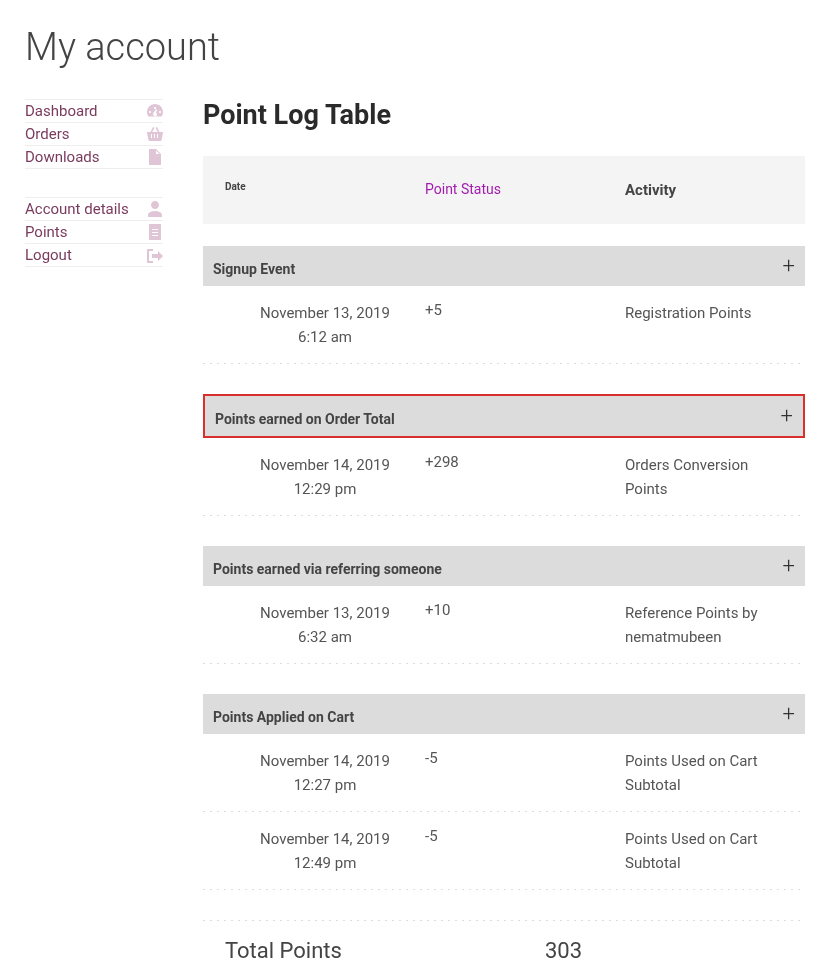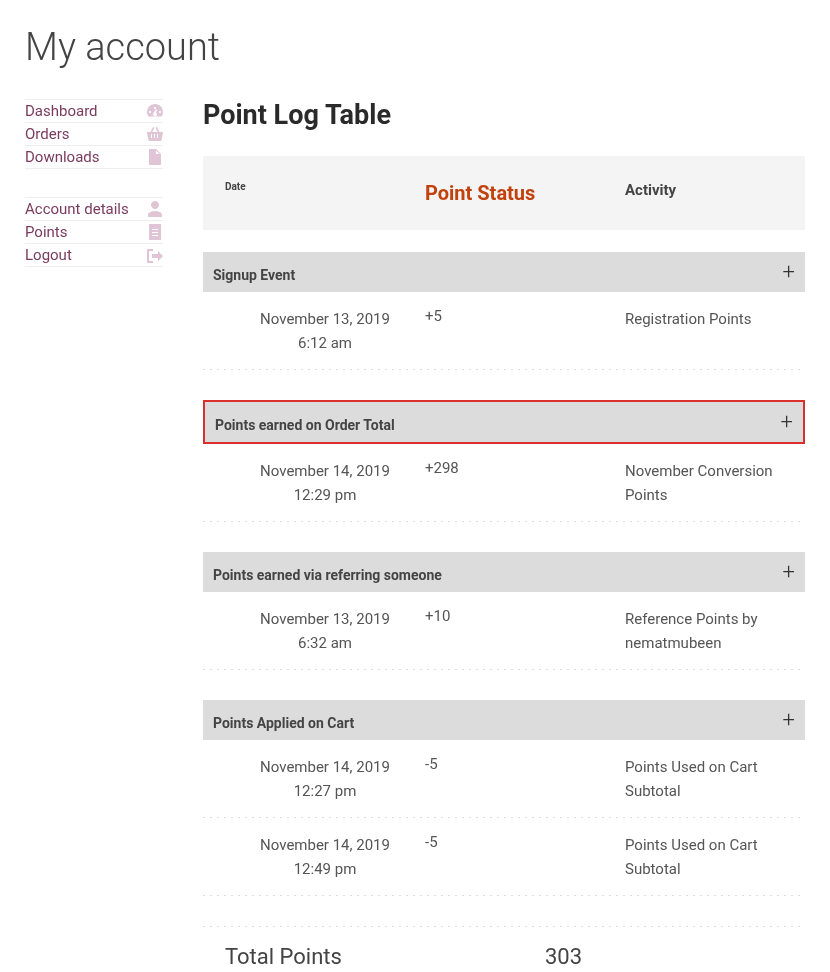--- a/index.html
+++ b/index.html
@@ -72,23 +72,23 @@
       margin-bottom: 22px;
     }
     .th-date {
       width: 200px;
       font-weight: 700;
       color: #444;
       font-size: 10px;
     }
     .th-status {
       width: 200px;
-      font-weight: 700;
-      color: #c2410c;
-      font-size: 20px;
+      font-weight: 400;
+      color: #a21caf;
+      font-size: 14px;
     }
     .th-activity {
       flex: 1;
       font-weight: 700;
       color: #444;
       font-size: 15px;
     }
     .section {
       margin-bottom: 30px;
     }
@@ -255,21 +255,21 @@
           <div class="section-header highlighted">
             <span>Points earned on Order Total</span>
             <span class="plus-icon">+</span>
           </div>
           <div class="row">
             <div class="cell-date">
               <div>November 14, 2019</div>
               <div>12:29 pm</div>
             </div>
             <div class="cell-status">+298</div>
-            <div class="cell-activity">November Conversion Points</div>
+            <div class="cell-activity">Orders Conversion Points</div>
           </div>
         </div>
         <div class="section">
           <div class="section-header">
             <span>Points earned via referring someone</span>
             <span class="plus-icon">+</span>
           </div>
           <div class="row">
             <div class="cell-date">
               <div>November 13, 2019</div>

